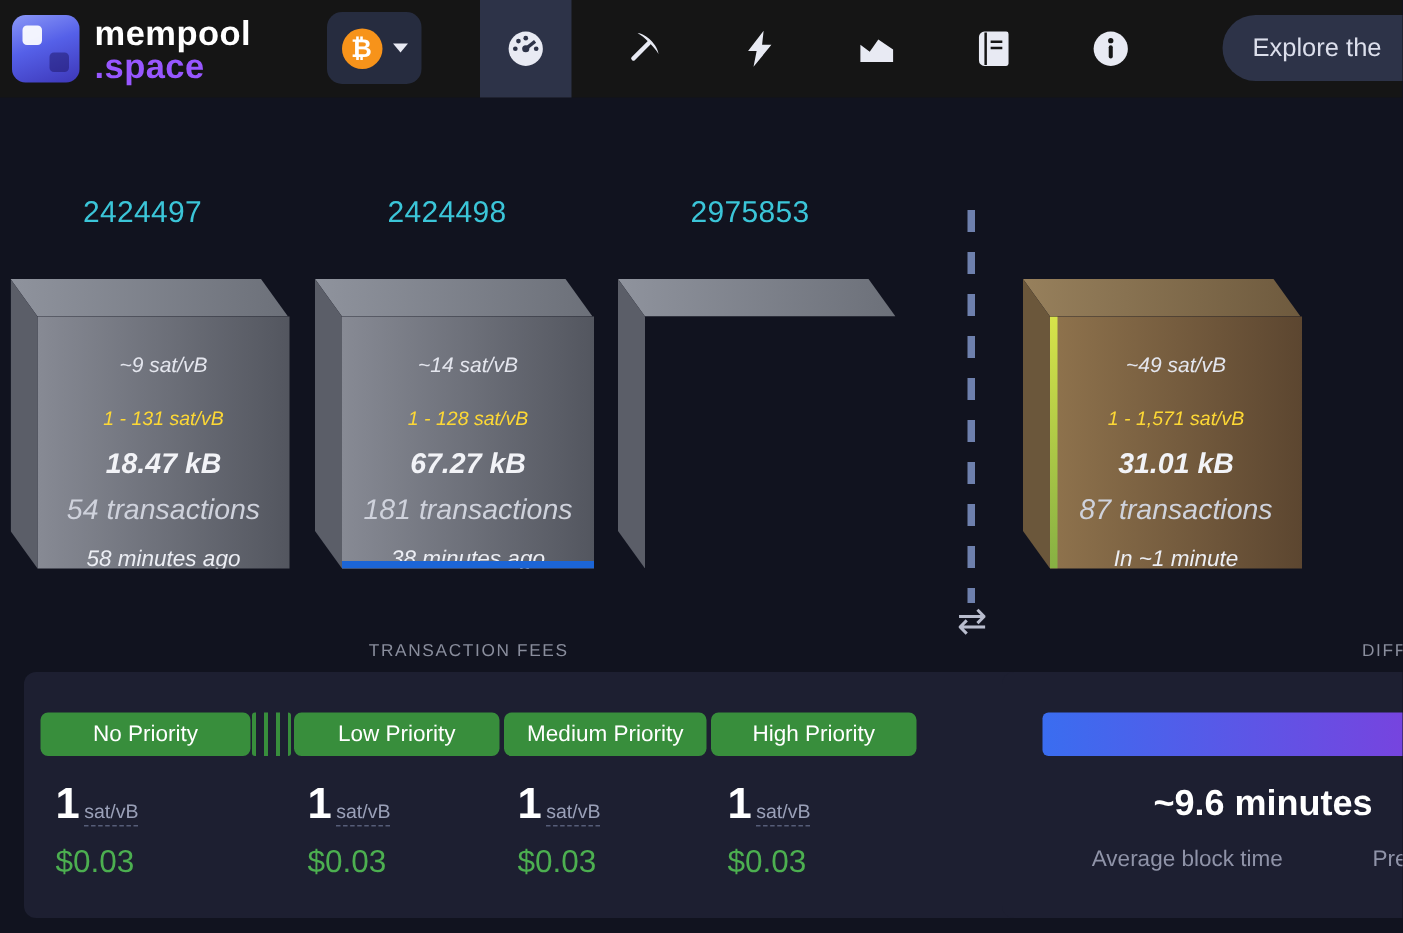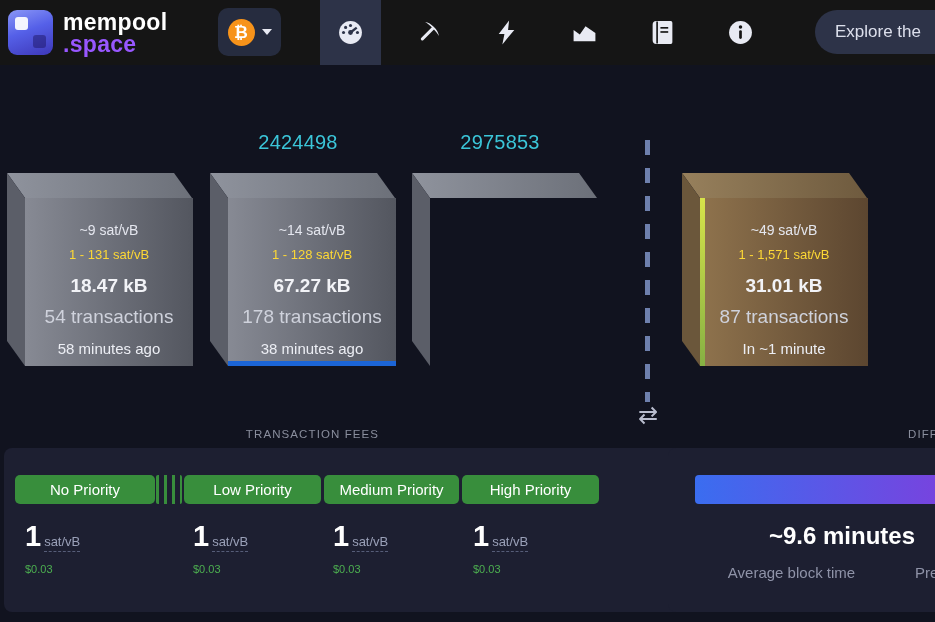--- a/index.html
+++ b/index.html
@@ -31,62 +31,62 @@
   .search{position:absolute;left:815px;top:10px;width:220px;height:44px;border:none;outline:none;
     background:#2d3348;border-radius:22px 0 0 22px;padding:0 10px 0 20px;color:#e6e9f5;font-size:17px;font-family:inherit;}
   .search::placeholder{color:#e6e9f5;opacity:.95;}
 
   
   .main{position:absolute;left:0;top:65px;right:0;bottom:0;}
 
   .height-link{position:absolute;top:66px;width:140px;text-align:center;
     color:var(--cyan);font-size:20px;letter-spacing:.2px;cursor:pointer;text-decoration:none;}
 
-  .block{position:absolute;top:108px;width:148px;height:193px;cursor:pointer;}
+  .block{position:absolute;top:121px;width:148px;height:193px;cursor:pointer;font-style:italic;}
   .face{position:absolute;}
   .ftop{left:0;top:0;width:186px;height:193px;clip-path:polygon(0 0,167px 0,185px 25px,18px 25px);}
   .fleft{left:0;top:0;width:186px;height:193px;clip-path:polygon(0 0,18px 25px,18px 193px,0 168px);}
   .fmain{left:18px;top:25px;width:168px;height:168px;overflow:hidden;
     display:flex;flex-direction:column;align-items:center;padding-top:24px;box-sizing:border-box;}
   .confirmed .ftop{background:linear-gradient(to right,#8f939d,#6c7079);}
   .confirmed .fleft{background:#5b5e68;}
   .confirmed .fmain{background:linear-gradient(to right,#878a94,#53565f);}
   .pending-block .ftop{background:linear-gradient(to right,#97805c,#6e5a3e);}
   .pending-block .fleft{background:#6b573b;}
   .pending-block .fmain{background:linear-gradient(to right,#8f734d,#5c4630);}
   .pending-block .fmain::before{content:"";position:absolute;left:0;top:0;bottom:0;width:5px;
     background:linear-gradient(to bottom,#d7e34a,#86b043);}
   .b-median{font-size:14px;color:#e4e6ee;}
-  .b-range{font-size:13px;color:var(--yellow);margin-top:9px;}
+  .b-range{font-size:13px;color:var(--yellow);margin-top:20px;}
   .b-size{font-size:19px;font-weight:bold;color:#f2f3f7;margin-top:13px;}
   .b-txs{font-size:19px;color:#cfd2dc;margin-top:9px;}
   .b-time{font-size:15px;color:#eceef4;margin-top:12px;}
   .b-bar{position:absolute;left:0;bottom:0;width:100%;height:5px;background:var(--progress-blue);}
 
   .divider{position:absolute;left:645px;top:75px;width:5px;height:262px;
     background:repeating-linear-gradient(to bottom,#6e80ad 0 15px,transparent 15px 28px);}
   .swap{position:absolute;left:632px;top:338px;width:32px;text-align:center;
     color:#b9bdce;font-size:24px;line-height:24px;cursor:default;}
 
   .section-title{position:absolute;top:363px;font-size:11.5px;letter-spacing:1.1px;color:#8a8e9d;white-space:nowrap;}
   .fees-title{left:0;width:625px;text-align:center;}
   .diff-title{left:908px;}
 
   .card{position:absolute;top:383px;height:164px;background:#1d1f31;border-radius:8px;}
-  .fees-card{left:4px;width:754px;}
+  .fees-card{left:16px;width:754px;}
   .diff-card{left:668px;width:330px;}
 
   .badge{position:absolute;top:27px;height:29px;border-radius:5px;background:var(--badge-green);
     color:#fff;font-size:15px;text-align:center;line-height:29px;}
   .fee-stripes{position:absolute;left:152px;top:27px;width:26px;height:29px;border-radius:2px;
     background:repeating-linear-gradient(90deg,var(--badge-green) 0 3px,transparent 3px 8px);}
   .fee-col{position:absolute;top:72px;width:120px;text-align:left;}
   .rate-n{font-size:29px;font-weight:bold;color:#ffffff;}
   .rate-u{font-size:13px;color:#9aa0b8;border-bottom:1px dashed #565d78;padding-bottom:2px;margin-left:3px;}
-  .usd{margin-top:10px;font-size:11px;color:var(--usd-green);}
+  .usd{margin-top:10px;font-size:21px;color:var(--usd-green);}
 
   .diff-bar{position:absolute;left:27px;top:27px;right:-20px;height:29px;border-radius:4px;
     background:linear-gradient(90deg,var(--diff-start),var(--diff-end));}
   .diff-time{position:absolute;left:0;top:74px;width:247px;text-align:right;font-size:24px;font-weight:bold;color:#fff;}
   .diff-label{position:absolute;left:0;top:116px;width:247px;text-align:center;font-size:15px;color:#8f93a8;}
   .diff-prev{position:absolute;left:247px;top:116px;font-size:15px;color:#8f93a8;white-space:nowrap;}
 </style>
 </head>
 <body>
 
@@ -167,20 +167,21 @@
           </svg>
       </span>
     </a>
   </nav>
 
   <input class="search" type="text" placeholder="Explore the" style="">
 </header>
 
 <div class="main">
 
+  <a class="height-link" style="left:25px">2424497</a>
   <a class="height-link" style="left:228px">2424498</a>
   <a class="height-link" style="left:430px">2975853</a>
 
   <div class="block confirmed" style="left:7px">
     <div class="face ftop"></div>
     <div class="face fleft"></div>
     <div class="face fmain">
       <div class="b-median">~9 sat/vB</div>
       <div class="b-range">1 - 131 sat/vB</div>
       <div class="b-size">18.47 kB</div>
@@ -190,21 +191,21 @@
     </div>
   </div>
 
   <div class="block confirmed" style="left:210px">
     <div class="face ftop"></div>
     <div class="face fleft"></div>
     <div class="face fmain">
       <div class="b-median">~14 sat/vB</div>
       <div class="b-range">1 - 128 sat/vB</div>
       <div class="b-size">67.27 kB</div>
-      <div class="b-txs">178 transactions</div>
+      <div class="b-txs">181 transactions</div>
       <div class="b-time">38 minutes ago</div>
       <div class="b-bar"></div>
     </div>
   </div>
 
   <div class="block confirmed" style="left:412px">
     <div class="face ftop"></div>
     <div class="face fleft"></div>
   </div>
 

